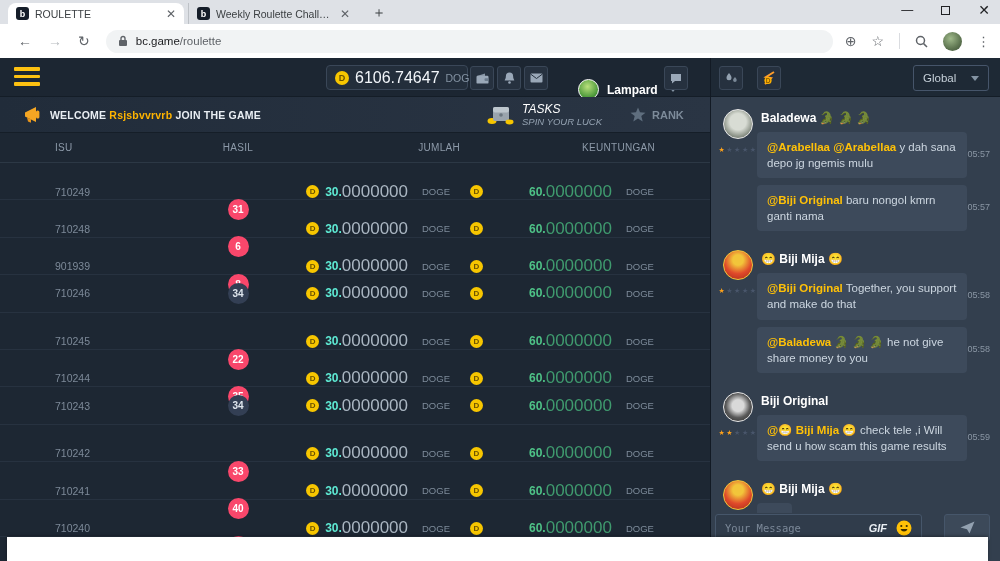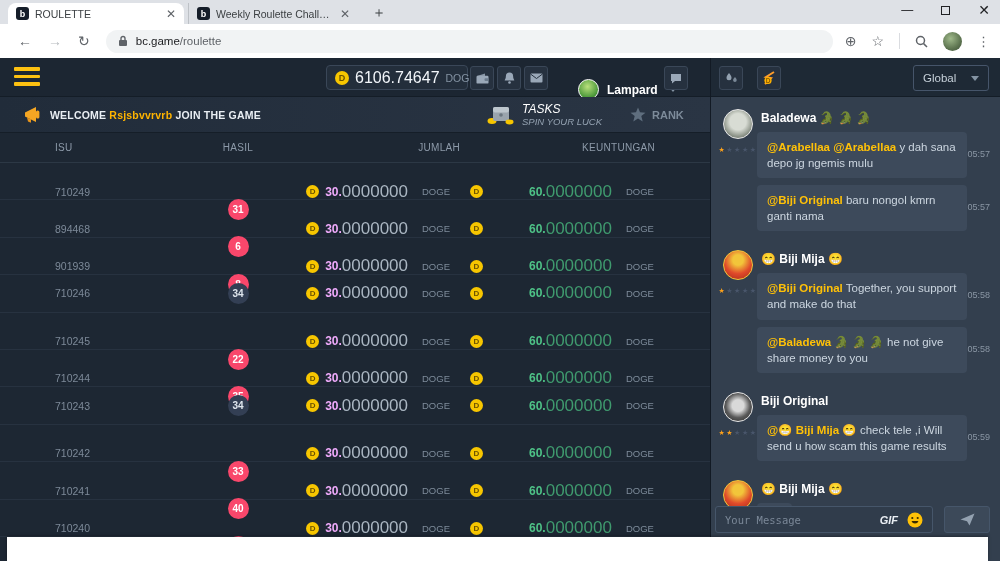--- a/index.html
+++ b/index.html
@@ -71,21 +71,21 @@
   .t-head .h-right { justify-self:end; padding-right:10px; }
   .t-row { display:grid; grid-template-columns:140px 116px 174px 195px; padding:0 45px 0 40px; height:37.4px; align-items:center; border-bottom:1px solid #273240; }
   .c-isu { font-size:10.5px; color:#7d8a99; padding-left:15px; }
   .ball { justify-self:center; width:21px; height:21px; border-radius:50%; display:flex; align-items:center; justify-content:center; font-size:10px; font-weight:bold; color:#fff; }
   .ball-red { background:#f9476b;margin-top:36px; }
   .ball-black { background:#333f54; color:#dfe6ee; }
   .amt { display:flex; align-items:center; justify-content:flex-end; padding-right:10px; }
   .amt .coin { width:13px; height:13px; font-size:8px; margin-right:6px; }
   .amt-main { font-size:12px; font-weight:bold; }
   .amt-frac { font-size:17px; }
-  .bet .amt-main { color:#f0abfc; } .bet .amt-frac { color:#aab6c2; }
+  .bet .amt-main { color:#5eead4; } .bet .amt-frac { color:#aab6c2; }
   .win .amt-main { color:#4ec287;margin-left:40px; } .win .amt-frac { color:#3f9a6e; }
   .amt-cur { font-size:9.5px; color:#7e8c9b; width:38px; margin-left:14px; }
 
   
   .chat-msgs { position:absolute; top:39px; bottom:48px; left:0; right:0; padding:12px 10px 0 8px; overflow:hidden; }
   .group { display:flex; margin-bottom:12px; }
   .gl { width:38px; display:flex; flex-direction:column; align-items:center; flex:0 0 auto; }
   .cavatar { width:30px; height:30px; border-radius:50%; border:1px solid #e8e8e8; }
   .av-baladewa { background:radial-gradient(circle at 50% 42%, #d8dcd4 0 38%, #8d9489 68%, #5c635c); }
   .av-biji-mija { background:radial-gradient(circle at 50% 32%, #f2c53a 0 22%, #e04a2a 58%, #a52a1a); border-color:#f2c53a; }
@@ -93,21 +93,21 @@
   .stars { margin-top:7px; font-size:7px; letter-spacing:1.5px; white-space:nowrap; }
   .stars .lit { color:#ffa21a; } .stars .dim { color:#49566b; }
   .gr { flex:1; min-width:0; }
   .cauthor { font-size:12px; font-weight:bold; color:#fff; margin:2px 0 7px 4px; }
   .msg { display:flex; align-items:center; margin-bottom:7px; }
   .bubble { background:#3d4a5b; border-radius:4px; padding:7px 10px; font-size:11.5px; color:#ccd6e0; line-height:1.4; max-width:222px; }
   .mention { color:#ffc107; font-weight:bold; }
   .mtime { font-size:9px; color:#8a96a4; white-space:nowrap; padding-bottom:2px; }
 
   
-  .chat-input { position:absolute; bottom:28px; left:4px; right:10px; height:27px; display:flex; gap:11px; }
+  .chat-input { position:absolute; bottom:20px; left:4px; right:10px; height:27px; display:flex; gap:22px; }
   .msg-field { flex:1; border:1px solid #46566a; background:#303c4b; border-radius:3px; display:flex; align-items:center; padding:0 9px; }
   .msg-field input { flex:1; background:transparent; border:none; outline:none; color:#c7d1da; font-family:"DejaVu Sans Mono", monospace; font-size:10.5px; }
   .msg-field input::placeholder { color:#7b8898; }
   .gif-btn { color:#e9eef3; font-weight:bold; font-size:11px; font-style:italic; margin-right:9px; }
   .send-btn { width:46px; background:#3c4959; border:1px solid #46566a; border-radius:3px; display:flex; align-items:center; justify-content:center; }
 
   
   .whitebar { position:absolute; left:7px; right:12px; bottom:0; height:24px; background:#ffffff; z-index:6; box-shadow:0 -1px 3px rgba(0,0,0,.35); }
 </style>
 </head>
@@ -254,21 +254,21 @@
     </span>
     <span class="amt win">
       <span class="coin">D</span>
       <span class="amt-main">60.</span>
             <span class="amt-frac">0000000</span>
       <span class="amt-cur">DOGE</span>
     </span>
   </div>
 
   <div class="t-row">
-    <span class="c-isu">894468</span>
+    <span class="c-isu">710248</span>
     <span class="ball ball-red">6</span>
     <span class="amt bet">
       <span class="coin">D</span>
       <span class="amt-main">30.</span>
             <span class="amt-frac">0000000</span>
       <span class="amt-cur">DOGE</span>
     </span>
     <span class="amt win">
       <span class="coin">D</span>
       <span class="amt-main">60.</span>

